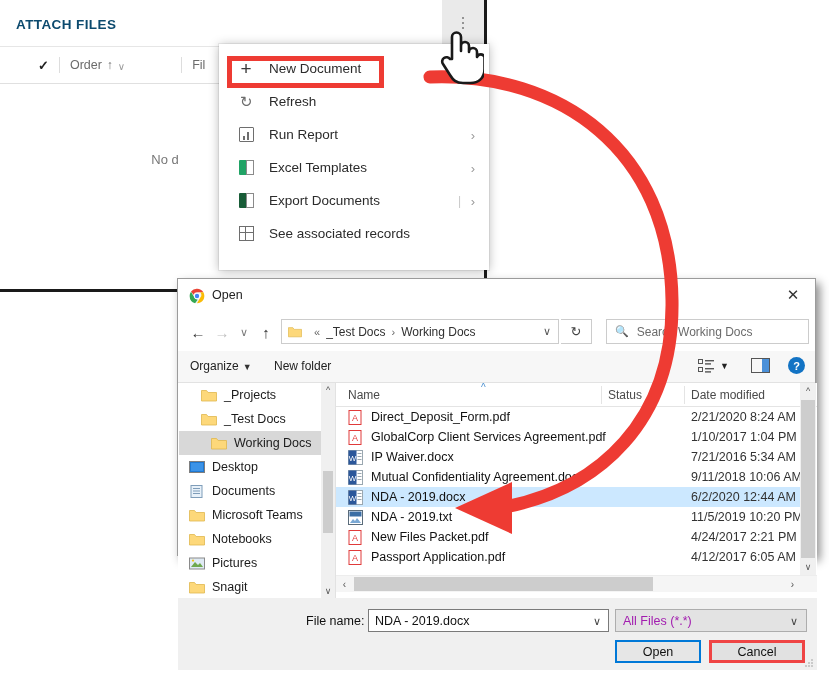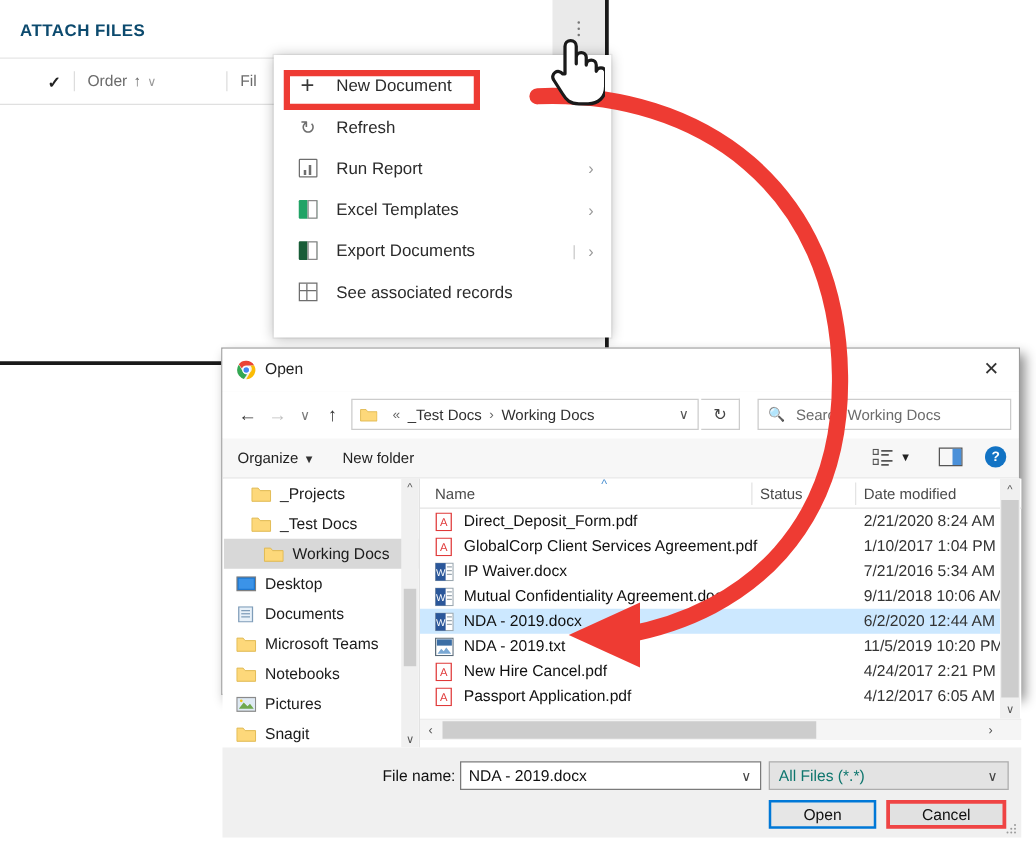--- a/index.html
+++ b/index.html
@@ -201,21 +201,21 @@
   .fn-input {
     position:absolute; left:190px; top:11px; width:241px; height:23px;
     background:#fff; border:1px solid #7a7a7a; display:flex; align-items:center; padding-left:6px;
   }
   .fn-input .v { font-size:12.5px; color:#111; }
   .fn-input .dd { position:absolute; right:7px; top:5px; font-size:11px; color:#444; }
   .ft-select {
     position:absolute; left:437px; top:11px; width:192px; height:23px;
     background:#e3e3e3; border:1px solid #adadad; display:flex; align-items:center; padding-left:7px;
   }
-  .ft-select .v { font-size:12.5px; color:#0f766e; }
+  .ft-select .v { font-size:12.5px; color:#a21caf; }
   .ft-select .dd { position:absolute; right:8px; top:5px; font-size:11px; color:#444; }
   .btn {
     position:absolute; top:42px; height:23px; width:86px;
     display:flex; align-items:center; justify-content:center;
     font-size:12.5px; color:#111; background:#e1e1e1; border:3px solid #ef4444;
   }
   .btn-open { left:437px; border:2px solid #0078d7; background:#e6e6e6; }
   .btn-cancel { left:531px; width:96px; }
   .grip { position:absolute; right:3px; bottom:2px; width:10px; height:10px; }
 </style>
@@ -241,20 +241,21 @@
       <span class="gh-sep"></span>
       <span class="gh-col">
         <span>Order</span>
         <span class="gh-arrow">↑</span>
         <span class="gh-caret">∨</span>
       </span>
       <span class="gh-sep" style="margin-left:56px;"></span>
       <span class="gh-col">Fil</span>
     </div>
 
+    <div class="crm-empty">No d</div>
   </div>
 
   <div class="flyout">
 
     <div class="mi mi-first">
       <span class="ico">
           <span class="mi-plus">+</span>
         </span>
       <span class="lbl">New Document</span>
     </div>
@@ -511,21 +512,21 @@
               </svg>
             <span class="fn">NDA - 2019.txt</span>
             <span class="fd">11/5/2019 10:20 PM</span>
           </div>
 
           <div class="frow">
             <svg class="fi" viewBox="0 0 15 15">
                 <rect x="1" y="0.5" width="12" height="14" fill="#fff" stroke="#e03a3a"></rect>
                 <text x="7" y="11" font-size="9" fill="#e03a3a" text-anchor="middle" font-family="Liberation Sans">A</text>
               </svg>
-            <span class="fn">New Hire Cancel.pdf</span>
+            <span class="fn">New Files Packet.pdf</span>
             <span class="fd">4/24/2017 2:21 PM</span>
           </div>
 
           <div class="frow">
             <svg class="fi" viewBox="0 0 15 15">
                 <rect x="1" y="0.5" width="12" height="14" fill="#fff" stroke="#e03a3a"></rect>
                 <text x="7" y="11" font-size="9" fill="#e03a3a" text-anchor="middle" font-family="Liberation Sans">A</text>
               </svg>
             <span class="fn">Passport Application.pdf</span>
             <span class="fd">4/12/2017 6:05 AM</span>

